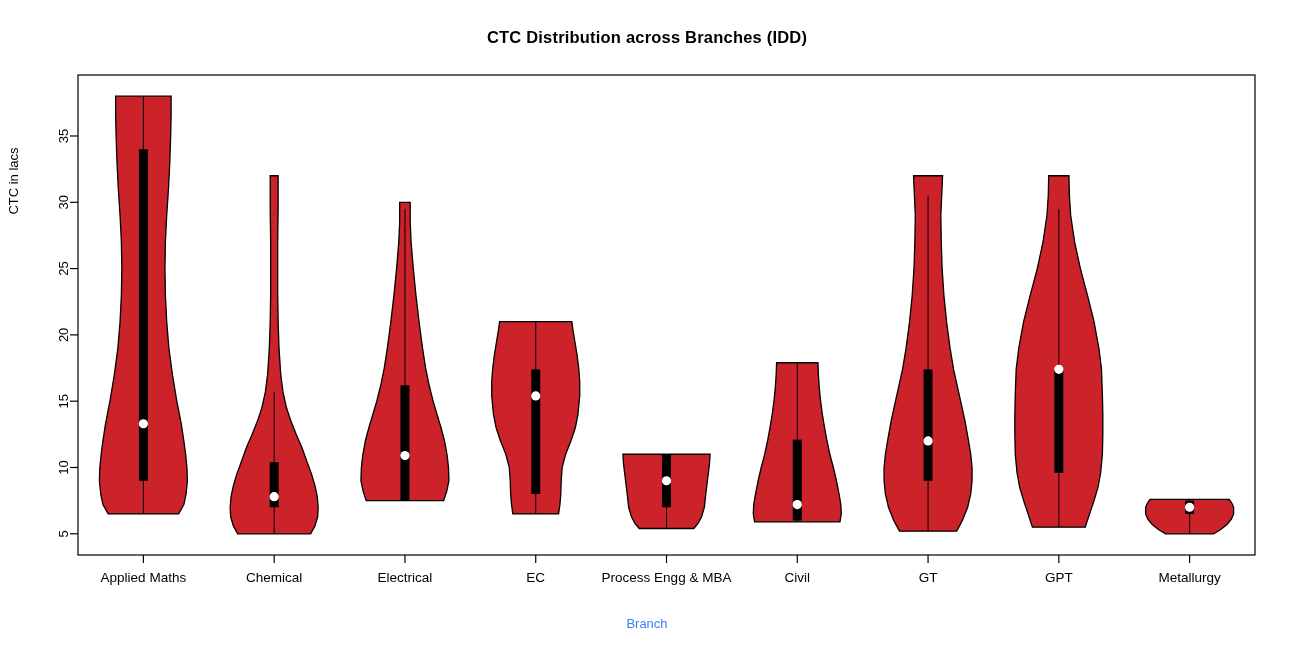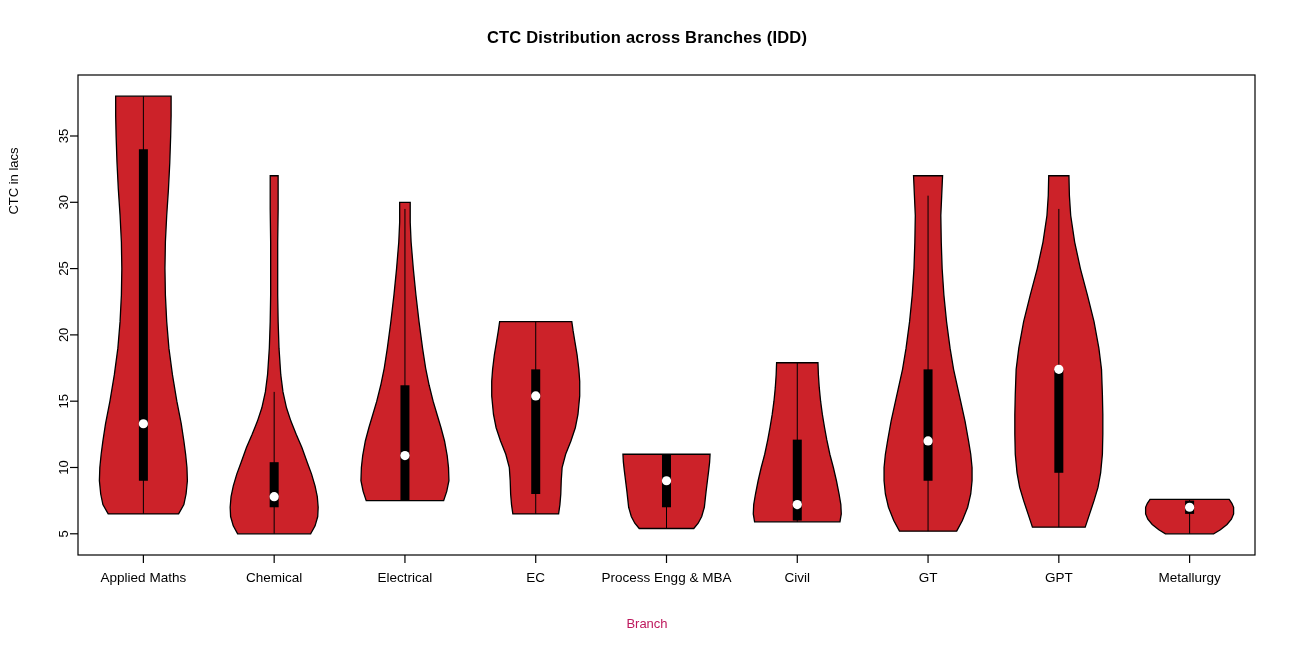--- a/index.html
+++ b/index.html
@@ -40,21 +40,21 @@
     white-space: nowrap;
   }
   #ylabel-inner { display: inline-block; }
   #xlabel {
     position: absolute;
     left: 0;
     top: 616px;
     width: 1294px;
     text-align: center;
     font-size: 13px;
-    color: #be185d;
+    color: #3b82f6;
   }
   svg#plot {
     position: absolute;
     left: 0;
     top: 0;
   }
   .tick-text {
     font-family: "Liberation Sans", sans-serif;
     font-size: 13px;
     fill: #000000;

